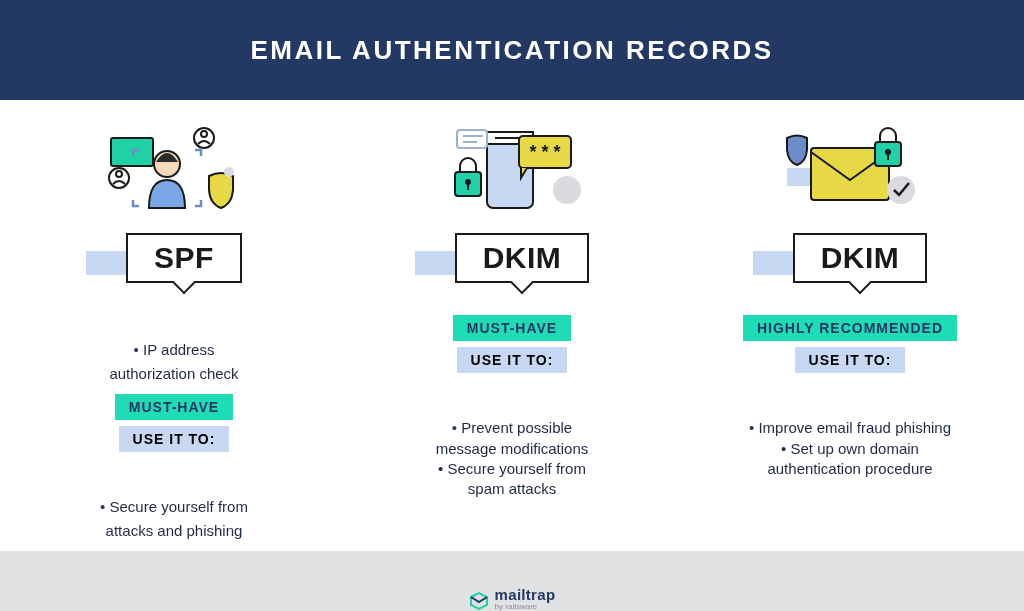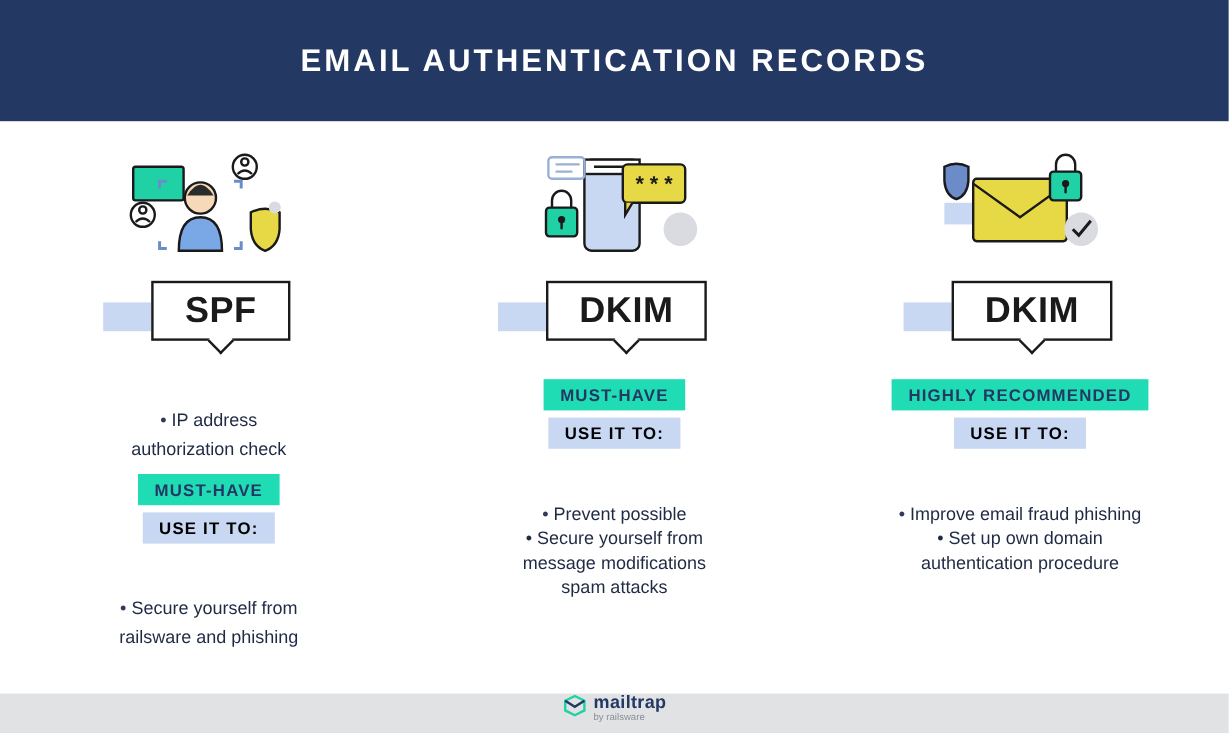--- a/index.html
+++ b/index.html
@@ -112,23 +112,23 @@
       text-align: right;
     }
     .tag.useit {
       background: #c8d8f2;
       color: #000000;
       margin-top: 6px;
       margin-bottom: 10px;
     }
     .footer {
       background: #e1e2e4;
-      height: 33px;
-      display: flex;
-      align-items: flex-start;
+      height: 60px;
+      display: flex;
+      align-items: flex-end;
       justify-content: center;
       gap: 6px;
     }
     .footer-logo { display:flex; align-items:center; }
     .footer-text { display:flex; flex-direction:column; line-height:1; }
     .footer-name { color:#233863; font-weight:700; font-size:15px; letter-spacing:0.3px; }
     .footer-by { color:#8a8f99; font-size:8px; margin-top:1px; }
   </style>
 </head>
 <body>
@@ -166,21 +166,21 @@
       <div class="label-box">SPF</div>
     </div>
     <div class="bullets">
       <div class="item"><span>IP address</span></div>
       <div><span>authorization check</span></div>
     </div>
     <div class="tag priority">MUST-HAVE</div>
     <div class="tag useit">USE IT TO:</div>
     <div class="bullets">
       <div class="item"><span>Secure yourself from</span></div>
-      <div><span>railsware and phishing</span></div>
+      <div><span>attacks and phishing</span></div>
     </div>
   </div>
 
   <div class="column">
     <div class="illustration">
       <svg viewBox="0 0 170 95" width="170" height="95">
         <circle cx="140" cy="70" r="14" fill="#d9dbe0"></circle>
         <rect x="60" y="12" width="46" height="76" rx="6" fill="#c8d8f2" stroke="#1a1a1a" stroke-width="2"></rect>
         <rect x="60" y="12" width="46" height="12" fill="#fff" stroke="#1a1a1a" stroke-width="2"></rect>
         <line x1="68" y1="18" x2="96" y2="18" stroke="#1a1a1a" stroke-width="2"></line>
@@ -199,22 +199,22 @@
       </svg>
     </div>
     <div class="label-box-wrap">
       <div class="label-accent"></div>
       <div class="label-box">DKIM</div>
     </div>
     <div class="tag priority">MUST-HAVE</div>
     <div class="tag useit">USE IT TO:</div>
     <div class="bullets">
       <div class="item"><span>Prevent possible</span></div>
+      <div><span>message modifications</span></div>
       <div><span>• Secure yourself from</span></div>
-      <div><span>message modifications</span></div>
       <div><span>spam attacks</span></div>
     </div>
   </div>
 
   <div class="column">
     <div class="illustration">
       <svg viewBox="0 0 170 95" width="170" height="95">
         <rect x="22" y="48" width="26" height="18" fill="#c8d8f2"></rect>
 
         <path d="M22 18 q10 -5 20 0 v12 q-1 12 -10 15 q-9 -3 -10 -15 Z" fill="#6b8bc9" stroke="#1a1a1a" stroke-width="2"></path>

